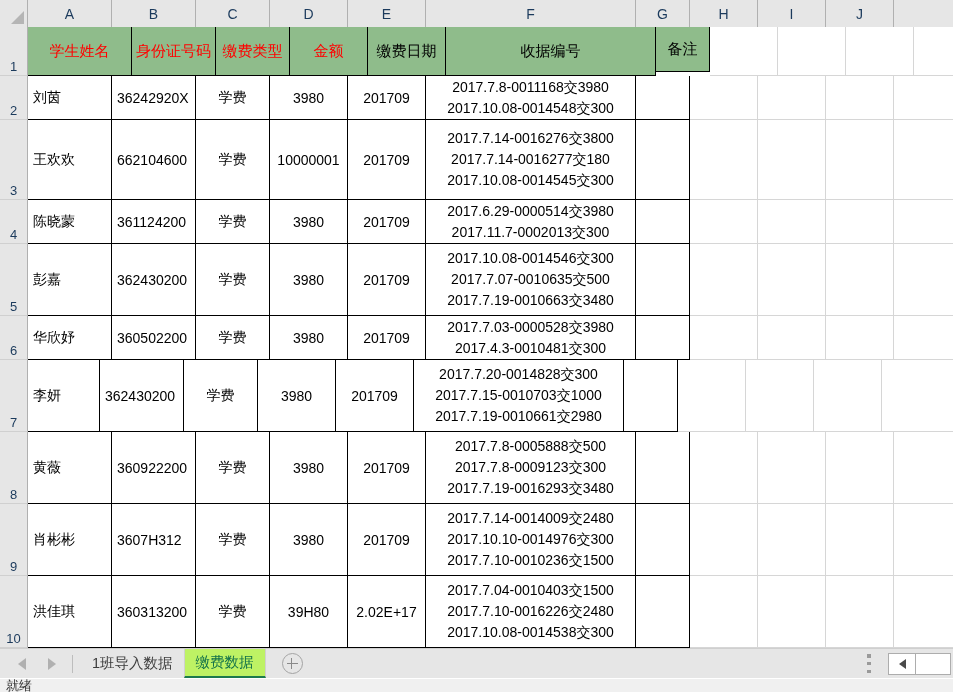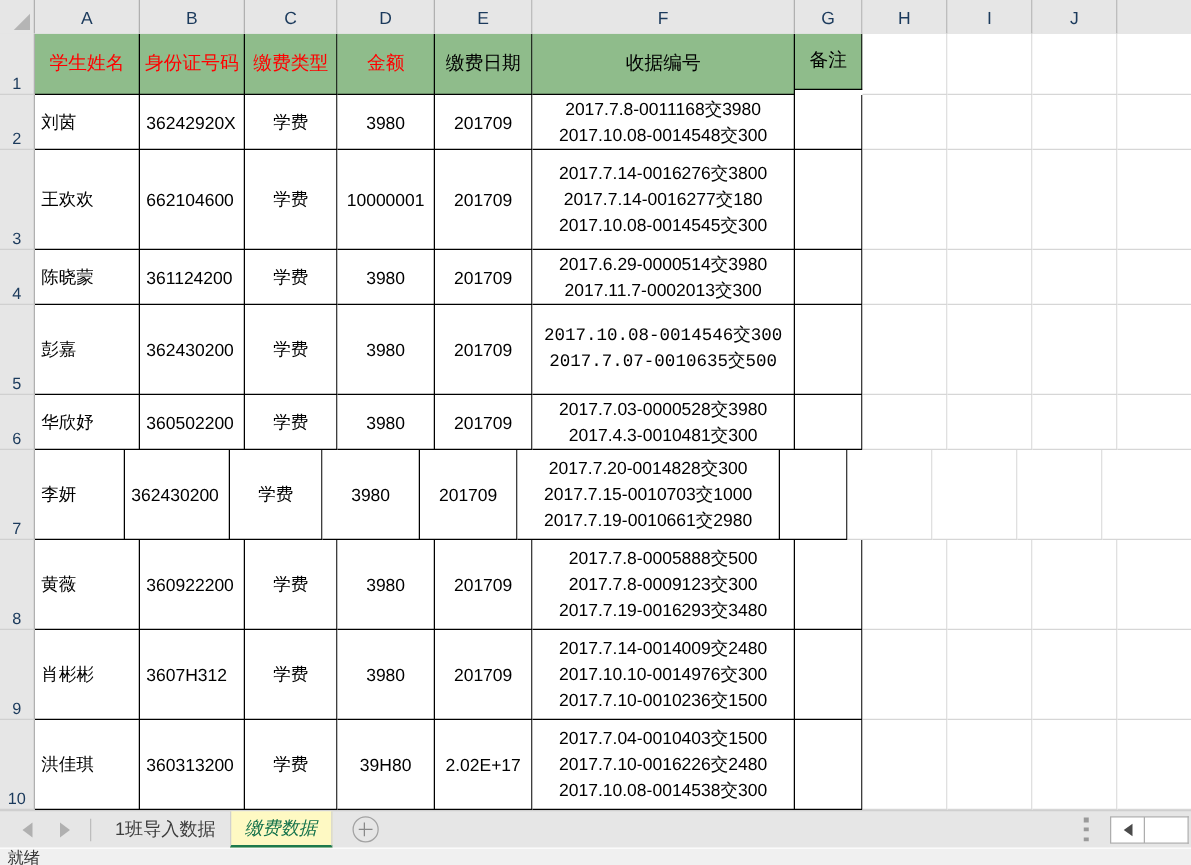--- a/index.html
+++ b/index.html
@@ -135,26 +135,25 @@
   .sheet-tab {
     height: 29px;
     padding: 0 11px;
     display: flex; align-items: center;
     font-size: 14.5px;
     color: #3c3c3c;
     box-sizing: border-box;
     cursor: default;
   }
   .sheet-tab.active {
-    background: #fef9c3;
+    background: #bef264;
     color: #12714a;
     border-bottom: 2px solid #1c7a4d;
     border-left: 1px solid #d0d0d0;
     border-right: 1px solid #d0d0d0;
-    font-style: italic;
   }
   .addsheet {
     margin-left: 16px;
     width: 19px; height: 19px;
     border: 1px solid #8c8c8c;
     border-radius: 50%;
     position: relative;
     opacity: .75;
   }
   .addsheet::before, .addsheet::after {
@@ -222,21 +221,21 @@
         <div class="colhead" style="width: 68px;">I</div>
         <div class="colhead" style="width: 68px;">J</div>
         <div class="colhead" style="width: 107px; border-right: none;"></div>
       </div>
   </div>
 
   <div class="grid-wrap">
     <div id="gridrows">
         <div class="grid-row">
           <div class="rowhead" style="height: 49px;">1</div>
-          <div class="cell hdr red" style="width: 84px; height: 49px;">学生姓名</div>
+          <div class="cell hdr red" style="width: 104px; height: 49px;">学生姓名</div>
           <div class="cell hdr red" style="width: 84px; height: 49px;">身份证号码</div>
           <div class="cell hdr red" style="width: 74px; height: 49px;">缴费类型</div>
           <div class="cell hdr red" style="width: 78px; height: 49px;">金额</div>
           <div class="cell hdr blk" style="width: 78px; height: 49px;">缴费日期</div>
           <div class="cell hdr blk" style="width: 210px; height: 49px;">收据编号</div>
           <div class="cell hdr blk" style="width: 54px; height: 45px;">备注</div>
           <div class="cell empty-col" style="width: 68px; height: 49px;"></div>
           <div class="cell empty-col" style="width: 68px; height: 49px;"></div>
           <div class="cell empty-col" style="width: 68px; height: 49px;"></div>
           <div class="cell empty-col" style="width: 107px; height: 49px; border-right: none;"></div>
@@ -299,24 +298,25 @@
           <div class="cell empty-col" style="width: 68px; height: 44px;"></div>
           <div class="cell empty-col" style="width: 107px; height: 44px; border-right: none;"></div>
         </div>
         <div class="grid-row">
           <div class="rowhead" style="height: 72px;">5</div>
           <div class="cell c-left" style="width: 84px; height: 72px;">彭嘉</div>
           <div class="cell c-left" style="width: 84px; height: 72px;">362430200</div>
           <div class="cell c-center" style="width: 74px; height: 72px;">学费</div>
           <div class="cell c-center" style="width: 78px; height: 72px;">3980</div>
           <div class="cell c-center" style="width: 78px; height: 72px;">201709</div>
-          <div class="cell c-center" style="width: 210px; height: 72px; font-family: Liberation Mono, monospace;">
+          <div class="cell c-center" style="width: 210px; height: 72px;">
             <div class="multiline">
               <span>2017.10.08-0014546交300</span>
               <span>2017.7.07-0010635交500</span>
+              <span>2017.7.19-0010663交3480</span>
             </div>
           </div>
           <div class="cell c-left" style="width: 54px; height: 72px;"></div>
           <div class="cell empty-col" style="width: 68px; height: 72px;"></div>
           <div class="cell empty-col" style="width: 68px; height: 72px;"></div>
           <div class="cell empty-col" style="width: 68px; height: 72px;"></div>
           <div class="cell empty-col" style="width: 107px; height: 72px; border-right: none;"></div>
         </div>
         <div class="grid-row">
           <div class="rowhead" style="height: 44px;">6</div>

